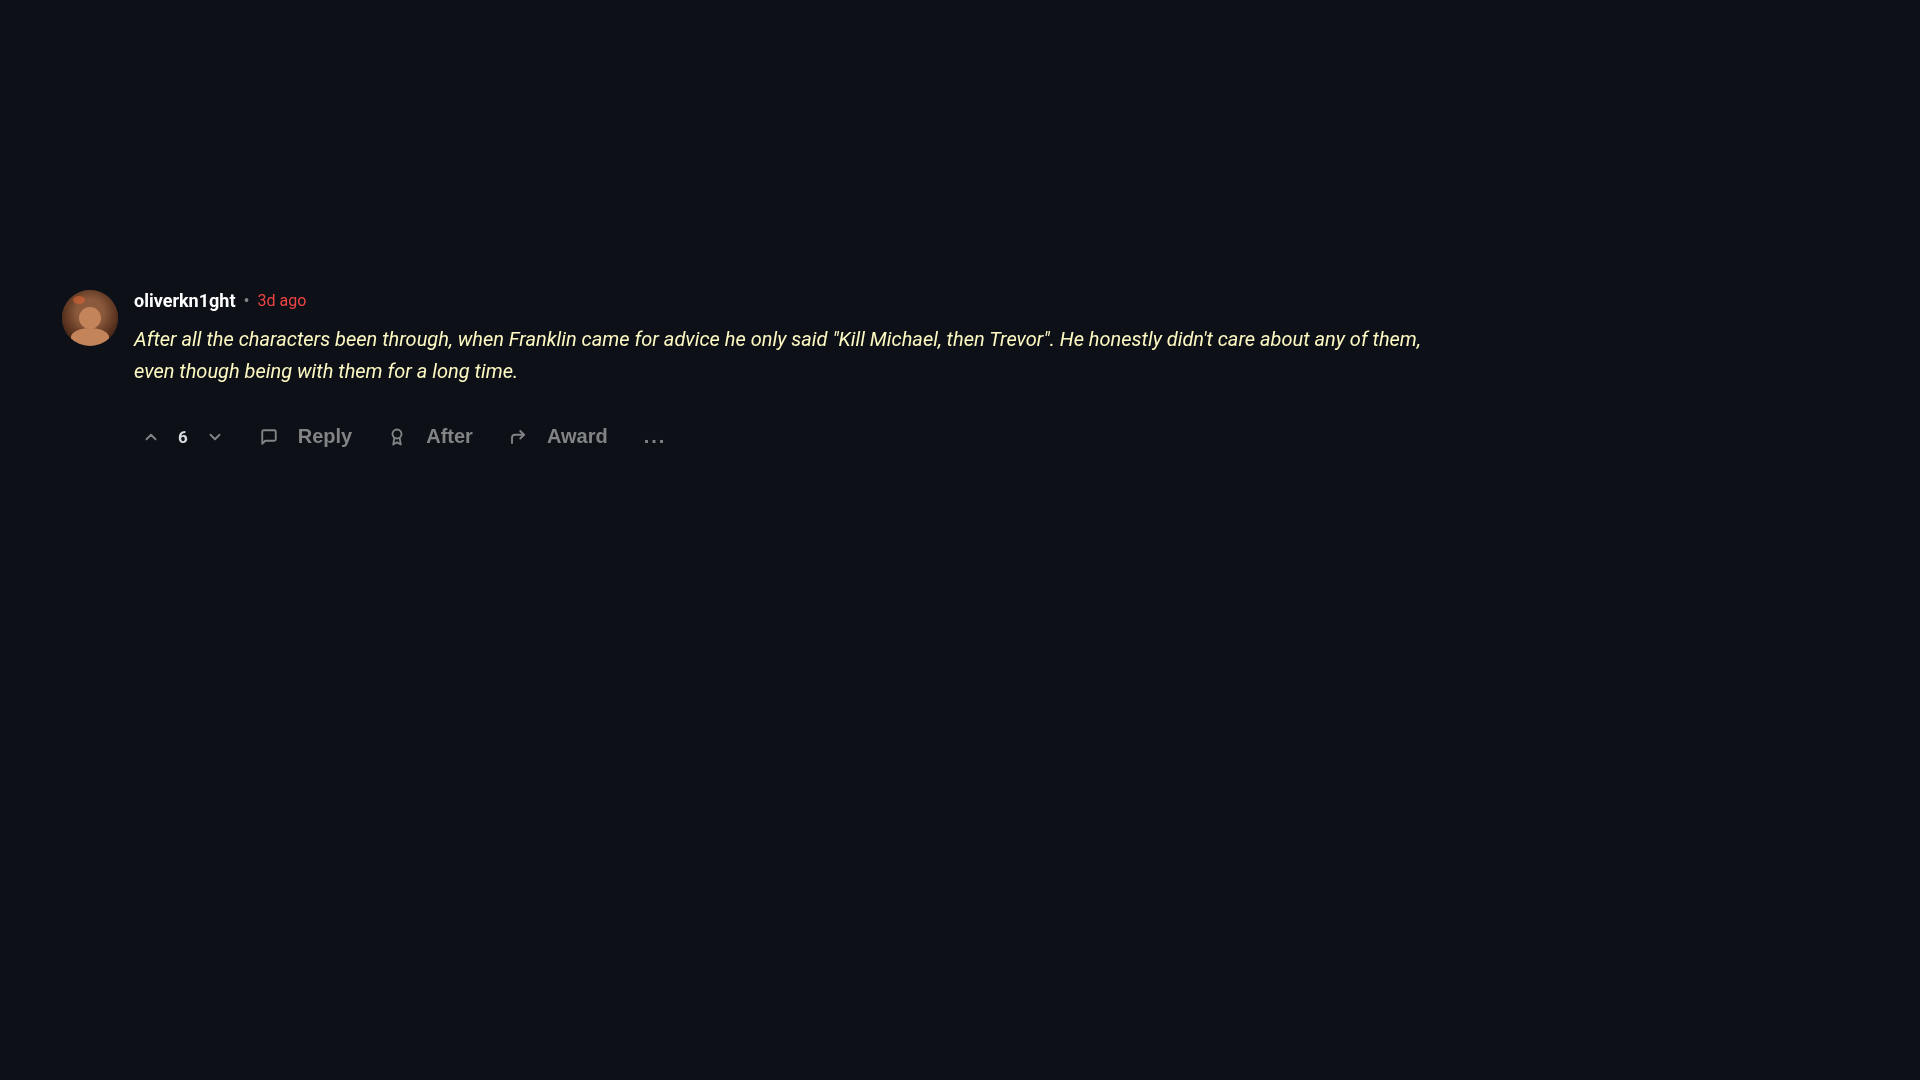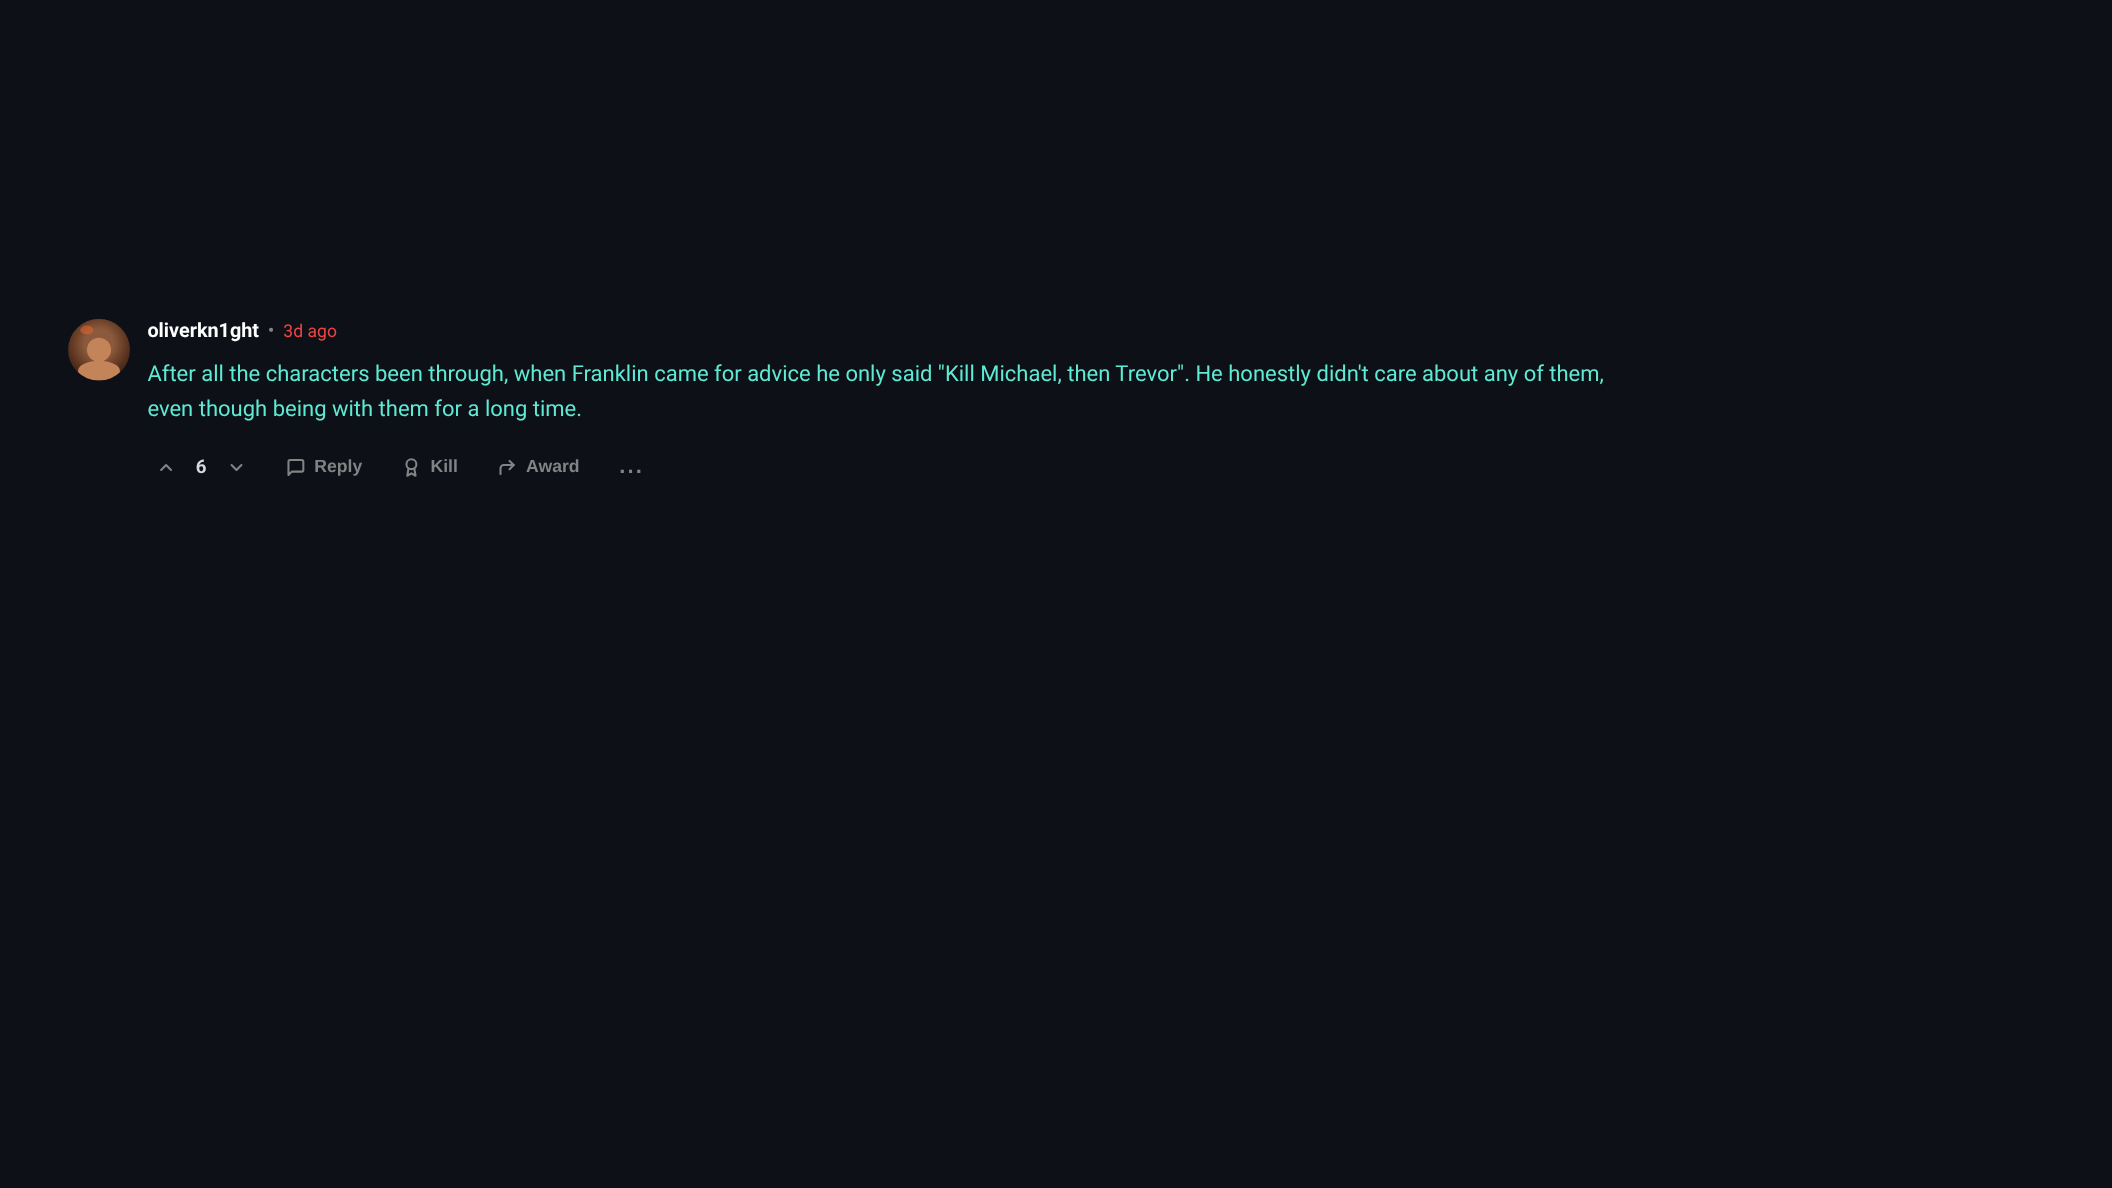--- a/index.html
+++ b/index.html
@@ -108,45 +108,46 @@
     }
 
     .timestamp {
       font-size: 16px;
       color: #ef4444;
     }
 
     .comment-text {
       font-size: 20px;
       line-height: 1.6;
-      color: #5eead4;
-      margin-bottom: 20px;
+      color: #fef9c3;
+      margin-bottom: 32px;
       max-width: 1340px;
+      font-style: italic;
     }
 
     .comment-actions {
       display: flex;
       align-items: center;
       gap: 20px;
     }
 
     .vote-section {
       display: flex;
       align-items: center;
       gap: 10px;
     }
 
     .action-btn {
       display: flex;
       align-items: center;
-      gap: 8px;
+      gap: 20px;
       background: none;
       border: none;
       color: #818384;
-      font-size: 16px;
+      font-size: 20px;
       font-weight: 600;
       cursor: pointer;
       padding: 6px 8px;
       border-radius: 4px;
     }
 
     .vote-count {
       font-size: 17px;
       font-weight: 700;
       color: #d7dadc;
@@ -221,21 +222,21 @@
           <span>Reply</span>
         </button>
 
         <button class="action-btn">
           <span class="icon">
             <svg width="18" height="18" viewBox="0 0 24 24" fill="none" stroke="currentColor" stroke-width="2.5" stroke-linecap="round" stroke-linejoin="round">
               <circle cx="12" cy="8" r="6"></circle>
               <path d="M15.477 12.89L17 22l-5-3-5 3 1.523-9.11"></path>
             </svg>
           </span>
-          <span>Kill</span>
+          <span>After</span>
         </button>
 
         <button class="action-btn">
           <span class="icon">
             <svg width="18" height="18" viewBox="0 0 24 24" fill="none" stroke="currentColor" stroke-width="2.5" stroke-linecap="round" stroke-linejoin="round">
               <polyline points="15 14 20 9 15 4"></polyline>
               <path d="M4 20v-7a4 4 0 0 1 4-4h12"></path>
             </svg>
           </span>
           <span>Award</span>

